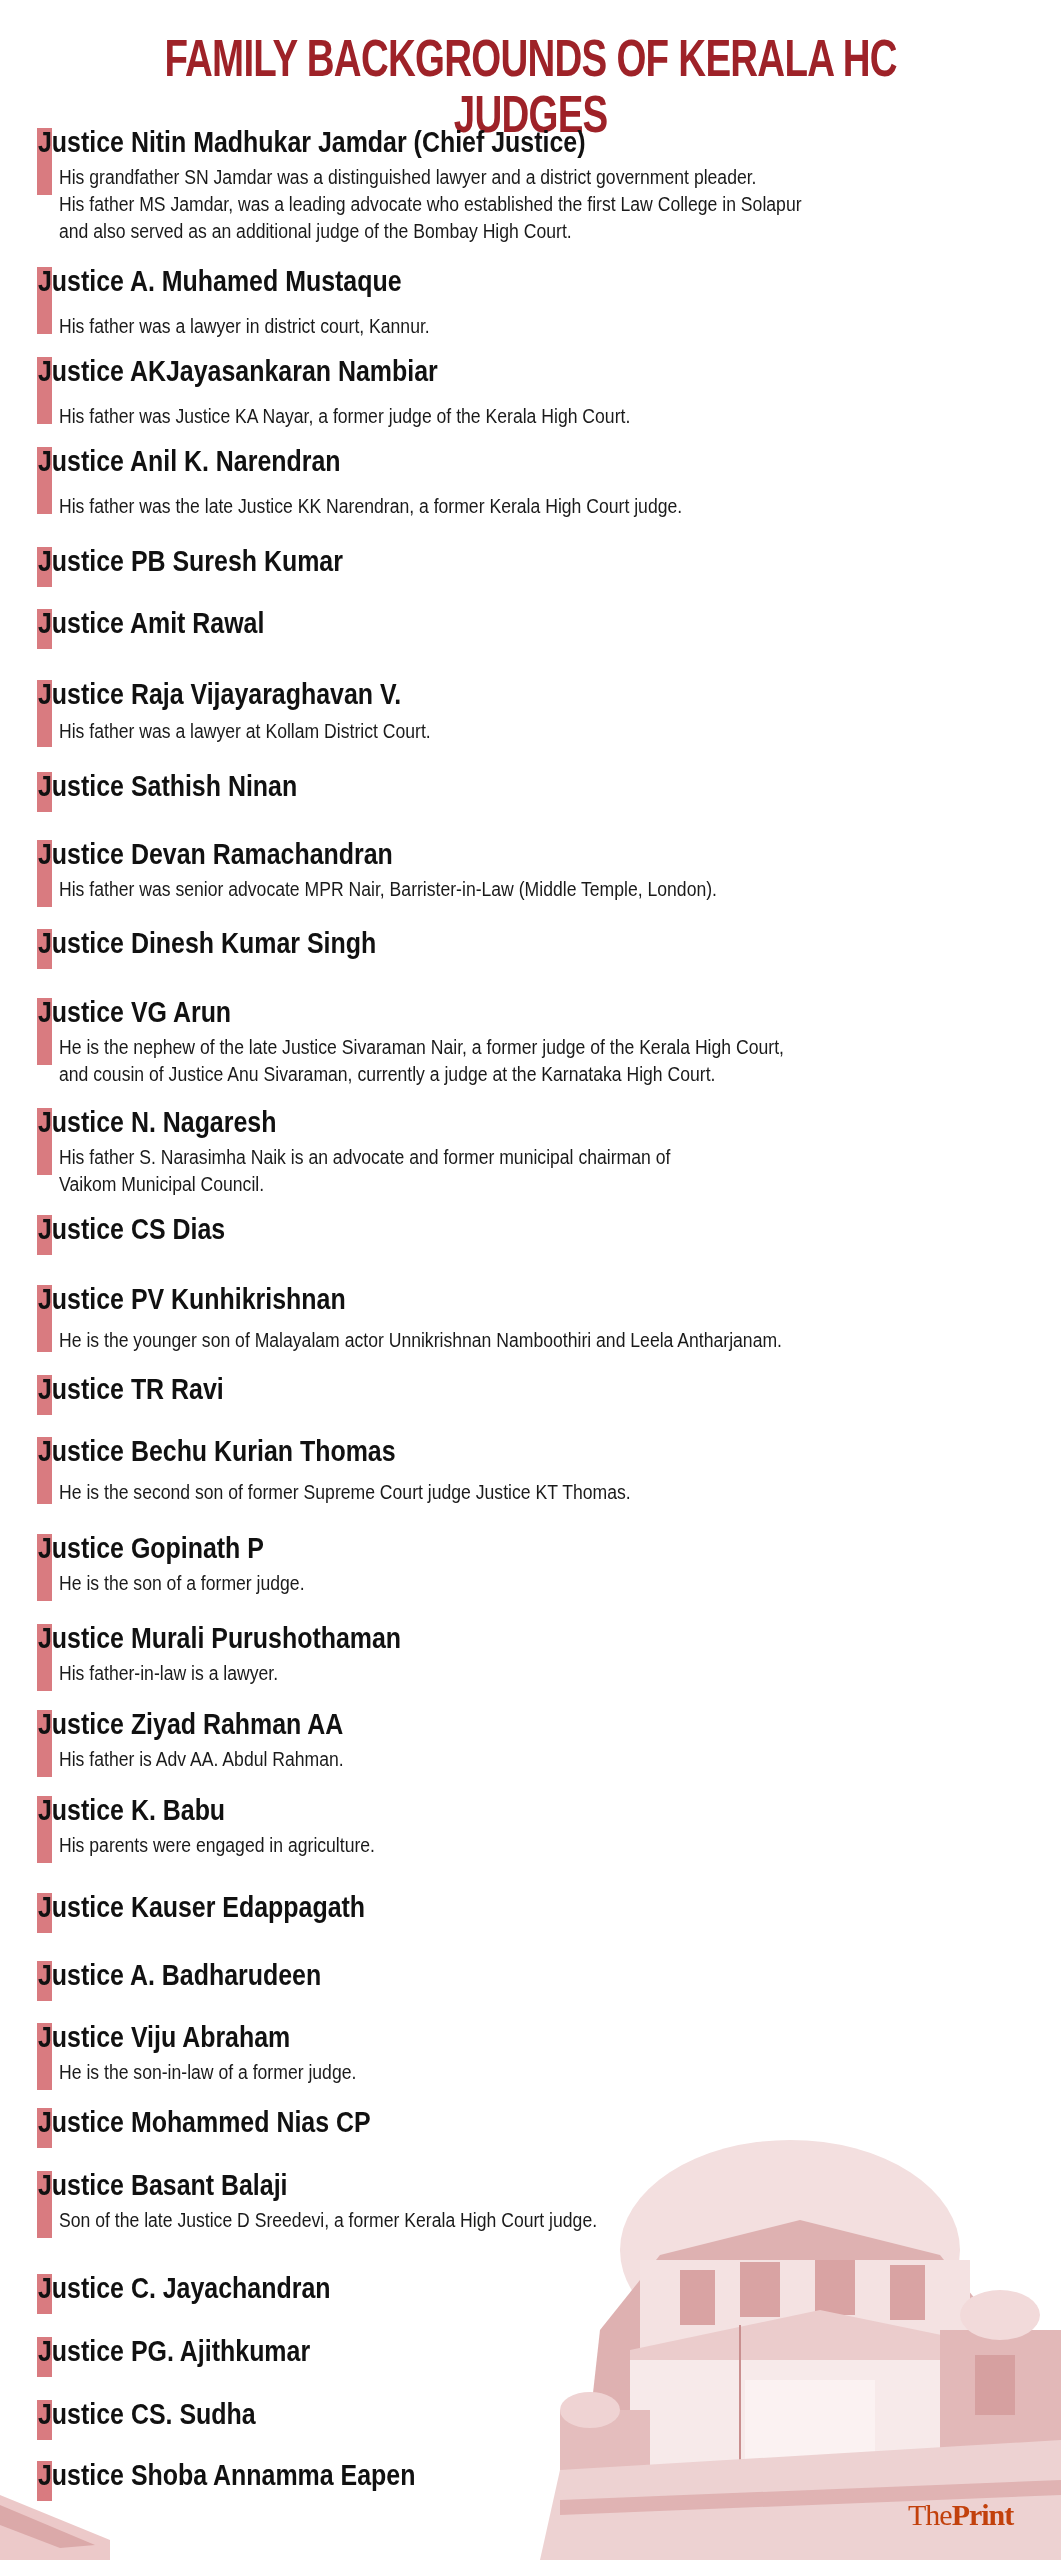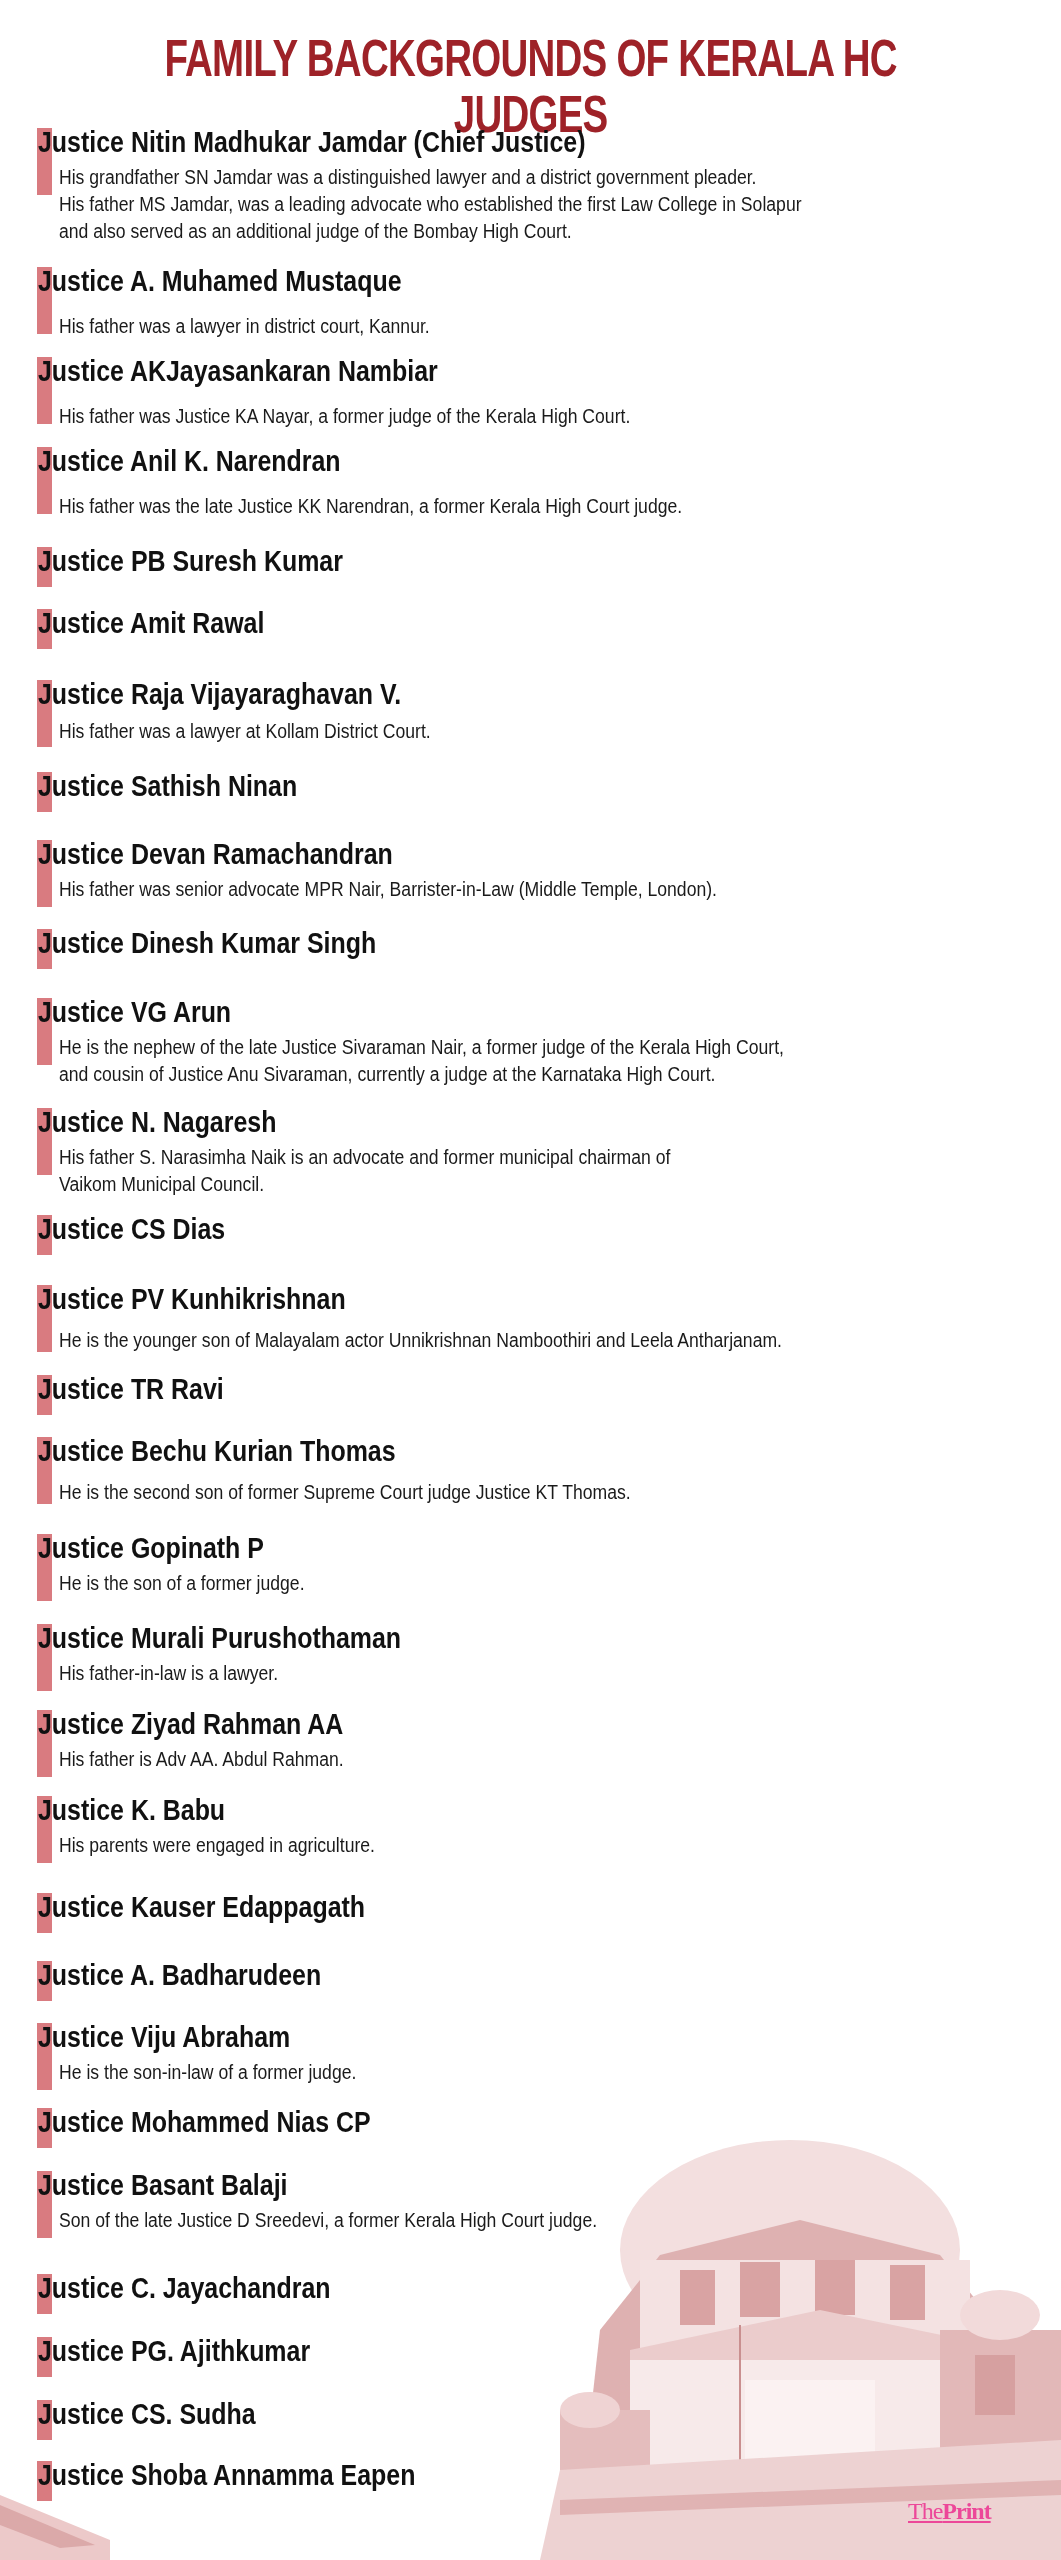--- a/index.html
+++ b/index.html
@@ -8,21 +8,21 @@
   .title { position:absolute; left:0; width:1061px; top:30px; text-align:center; z-index:2;
     font-family:"Liberation Sans", sans-serif; font-weight:bold; font-size:52px; line-height:56px;
     letter-spacing:-1px; transform:scaleX(0.74); transform-origin:531px 0; }
   .entry { position:absolute; left:37px; z-index:2; }
   .bar { position:absolute; left:0; top:0; width:15px; }
   .heading { position:absolute; left:1px; top:-4px; white-space:nowrap; font-family:"Liberation Sans", sans-serif; font-weight:bold;
     font-size:29px; line-height:36px; color:#111; transform:scaleX(0.86); transform-origin:0 0; }
   .body { position:absolute; left:22px; top:36px; width:1000px; font-family:"Liberation Sans", sans-serif; font-size:20px; line-height:27px; color:#1a1a1a;
     transform:scaleX(0.88); transform-origin:0 0; }
   .body .line { display:block; white-space:nowrap; }
-  .logo { position:absolute; left:908px; top:2498px; z-index:2; font-family:"Liberation Serif", serif; font-size:24px; color:#ec4899; letter-spacing:-1px;text-decoration:underline; }
+  .logo { position:absolute; left:908px; top:2498px; z-index:2; font-family:"Liberation Serif", serif; font-size:30px; color:#c2410c; letter-spacing:-1px; }
   .logo b { font-weight:bold; }
 </style>
 </head>
 <body>
 
 <svg id="bg-building" viewBox="0 0 1061 2560" xmlns="http://www.w3.org/2000/svg">
 
   <polygon points="0,2495 110,2540 110,2560 0,2560" fill="#ecc9c9"></polygon>
   <polygon points="0,2505 95,2545 60,2548 0,2525" fill="#dba9a9"></polygon>
 

